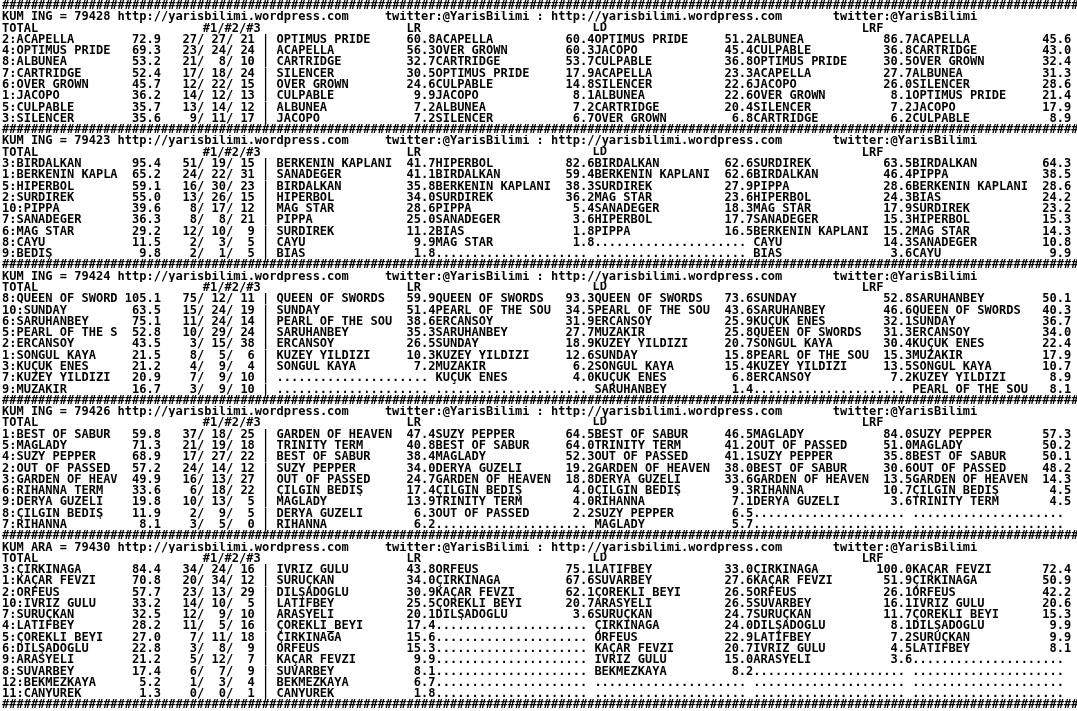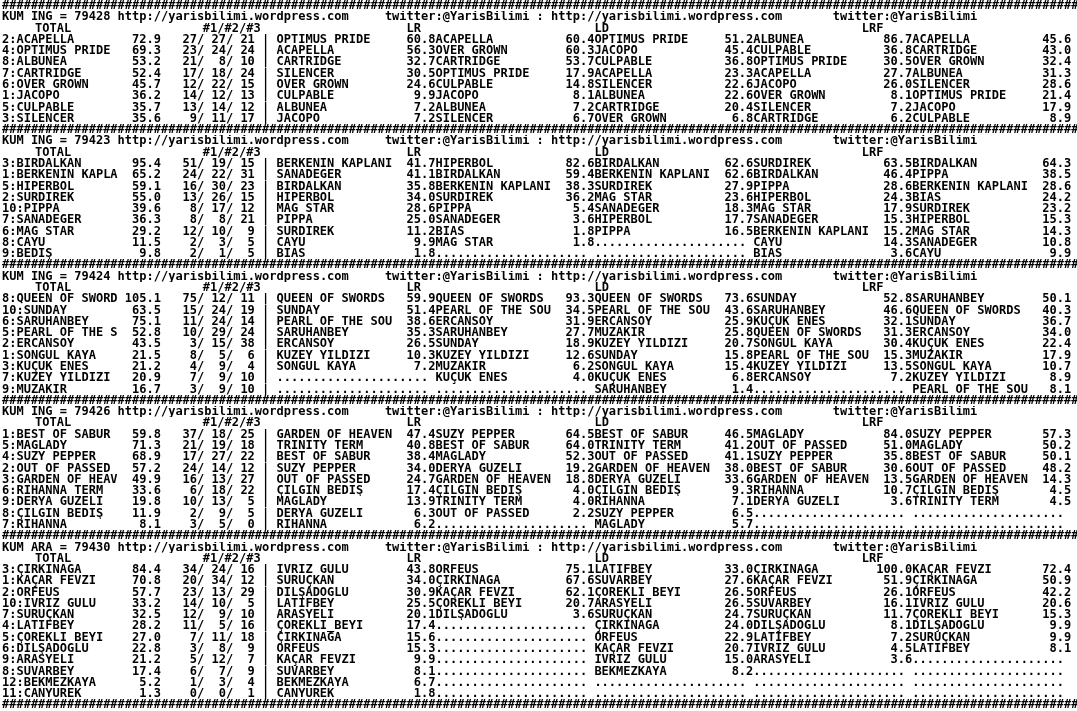--- a/index.html
+++ b/index.html
@@ -15,25 +15,25 @@
   }
   .sep-line span{letter-spacing:0;}
   
   .bh-url{margin-left:1ch;}
   .bh-tw1{margin-left:5ch;}
   .bh-colon{margin-left:1ch;}
   .bh-url2{margin-left:1ch;}
   .bh-tw2{margin-left:7ch;}
   
   .chdr span{position:absolute;top:0;}
-  .ch-0{left:0ch;margin-left:33px;}
+  .ch-0{left:0ch;}
   .ch-1{left:26ch;padding-left:13px;}
   .ch-2{left:37ch;margin-top:36px;}
   .ch-3{left:56ch;}
-  .ch-4{left:82ch;}
+  .ch-4{left:82ch;font-family:Liberation Mono, monospace;}
   .ch-5{left:119ch;}
   .ch-6{left:141ch;margin-top:17px;}
   
   .tn{width:16ch;overflow:hidden;}
   .tv{width:6ch;text-align:right;}
   .ct{width:13ch;text-align:right;}
   .sp{width:3ch;text-align:center;}
   .pair{display:flex;width:22ch;}
   .pn{flex:1 1 auto;overflow:hidden;}
   .pv{width:5ch;text-align:right;flex:0 0 auto;}

